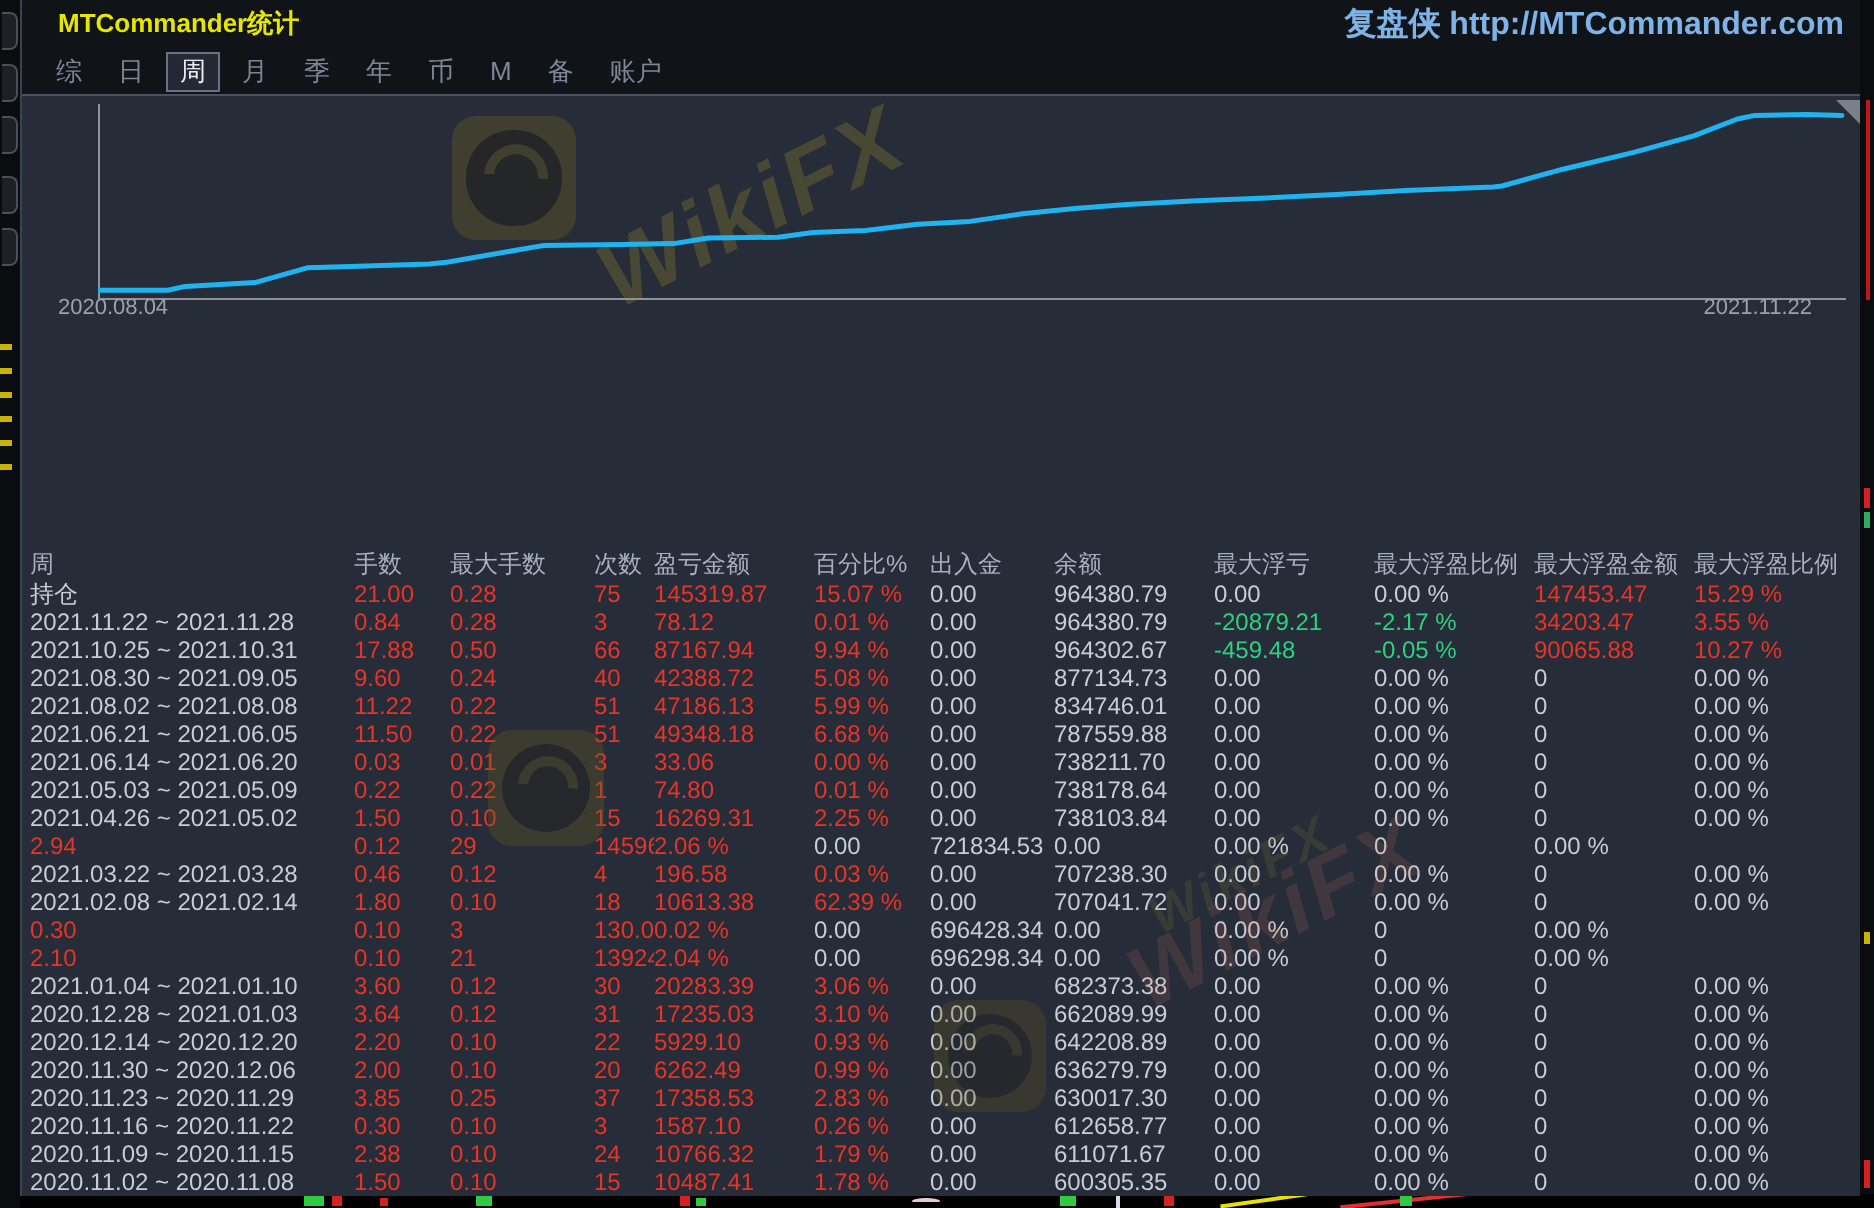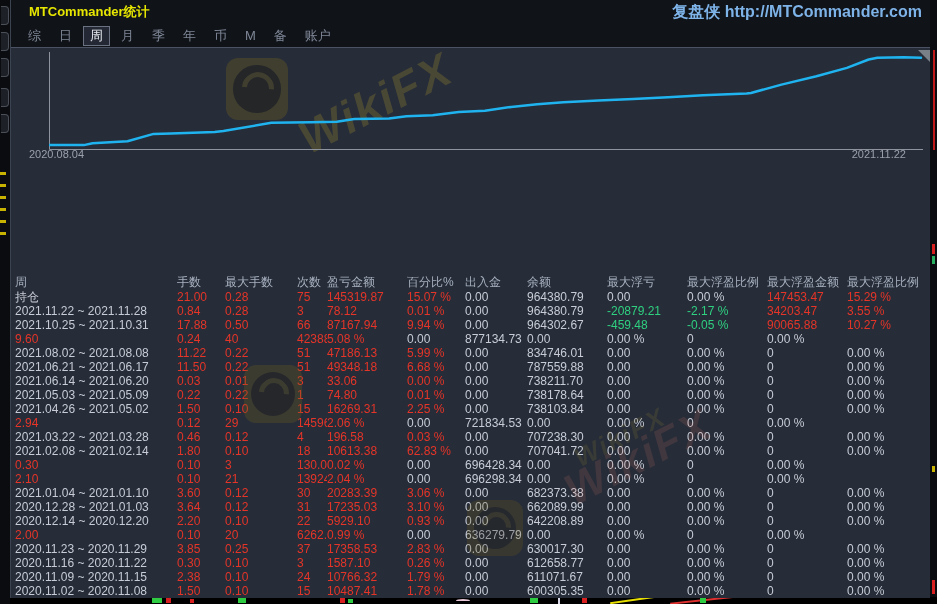--- a/index.html
+++ b/index.html
@@ -196,20 +196,21 @@
           <span class="cell red">87167.94</span>
           <span class="cell red">9.94 %</span>
           <span class="cell plain">0.00</span>
           <span class="cell plain">964302.67</span>
           <span class="cell green">-459.48</span>
           <span class="cell green">-0.05 %</span>
           <span class="cell red">90065.88</span>
           <span class="cell red">10.27 %</span>
         </div>
         <div class="trow">
+          <span class="cell plain">2021.08.30 ~ 2021.09.05</span>
           <span class="cell red">9.60</span>
           <span class="cell red">0.24</span>
           <span class="cell red">40</span>
           <span class="cell red">42388.72</span>
           <span class="cell red">5.08 %</span>
           <span class="cell plain">0.00</span>
           <span class="cell plain">877134.73</span>
           <span class="cell plain">0.00</span>
           <span class="cell plain">0.00 %</span>
           <span class="cell plain">0</span>
@@ -223,21 +224,21 @@
           <span class="cell red">47186.13</span>
           <span class="cell red">5.99 %</span>
           <span class="cell plain">0.00</span>
           <span class="cell plain">834746.01</span>
           <span class="cell plain">0.00</span>
           <span class="cell plain">0.00 %</span>
           <span class="cell plain">0</span>
           <span class="cell plain">0.00 %</span>
         </div>
         <div class="trow">
-          <span class="cell plain">2021.06.21 ~ 2021.06.17</span>
+          <span class="cell plain">2021.06.21 ~ 2021.06.05</span>
           <span class="cell red">11.50</span>
           <span class="cell red">0.22</span>
           <span class="cell red">51</span>
           <span class="cell red">49348.18</span>
           <span class="cell red">6.68 %</span>
           <span class="cell plain">0.00</span>
           <span class="cell plain">787559.88</span>
           <span class="cell plain">0.00</span>
           <span class="cell plain">0.00 %</span>
           <span class="cell plain">0</span>
@@ -311,21 +312,21 @@
           <span class="cell plain">0.00 %</span>
           <span class="cell plain">0</span>
           <span class="cell plain">0.00 %</span>
         </div>
         <div class="trow">
           <span class="cell plain">2021.02.08 ~ 2021.02.14</span>
           <span class="cell red">1.80</span>
           <span class="cell red">0.10</span>
           <span class="cell red">18</span>
           <span class="cell red">10613.38</span>
-          <span class="cell red">62.83 %</span>
+          <span class="cell red">62.39 %</span>
           <span class="cell plain">0.00</span>
           <span class="cell plain">707041.72</span>
           <span class="cell plain">0.00</span>
           <span class="cell plain">0.00 %</span>
           <span class="cell plain">0</span>
           <span class="cell plain">0.00 %</span>
         </div>
         <div class="trow">
           <span class="cell red">0.30</span>
           <span class="cell red">0.10</span>
@@ -388,20 +389,21 @@
           <span class="cell red">5929.10</span>
           <span class="cell red">0.93 %</span>
           <span class="cell plain">0.00</span>
           <span class="cell plain">642208.89</span>
           <span class="cell plain">0.00</span>
           <span class="cell plain">0.00 %</span>
           <span class="cell plain">0</span>
           <span class="cell plain">0.00 %</span>
         </div>
         <div class="trow">
+          <span class="cell plain">2020.11.30 ~ 2020.12.06</span>
           <span class="cell red">2.00</span>
           <span class="cell red">0.10</span>
           <span class="cell red">20</span>
           <span class="cell red">6262.49</span>
           <span class="cell red">0.99 %</span>
           <span class="cell plain">0.00</span>
           <span class="cell plain">636279.79</span>
           <span class="cell plain">0.00</span>
           <span class="cell plain">0.00 %</span>
           <span class="cell plain">0</span>

